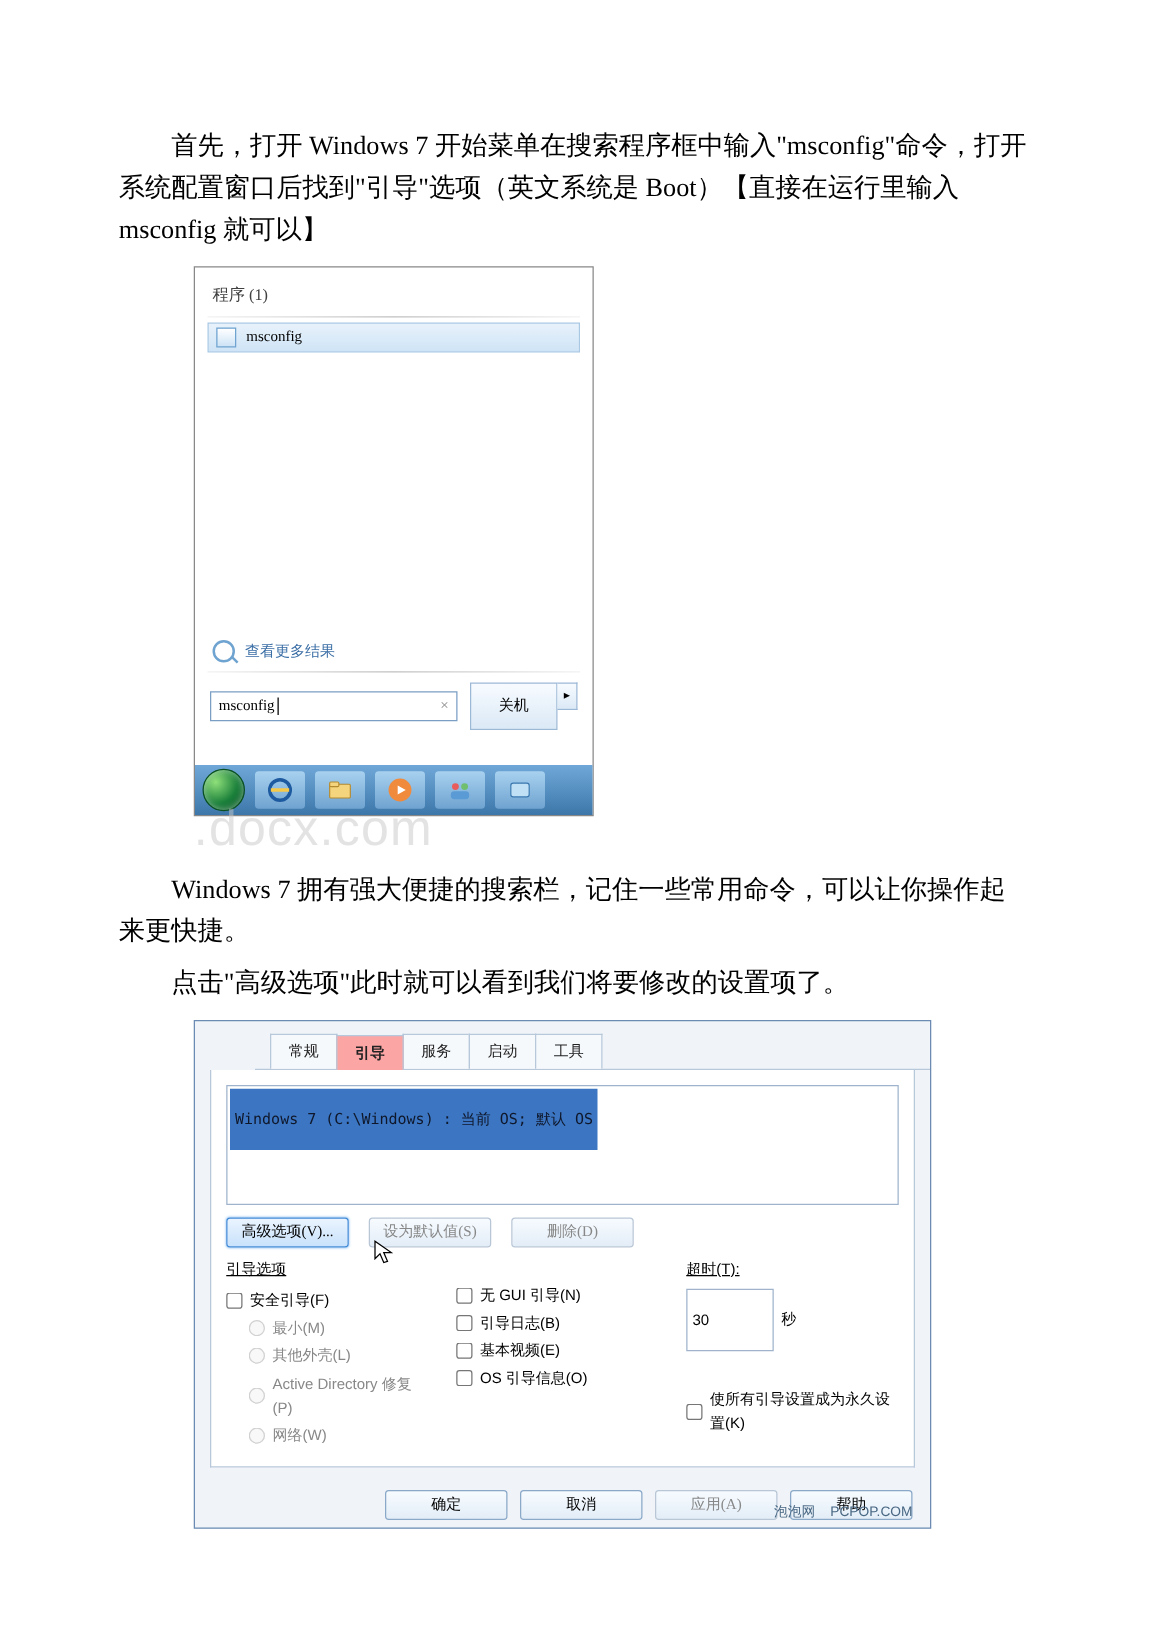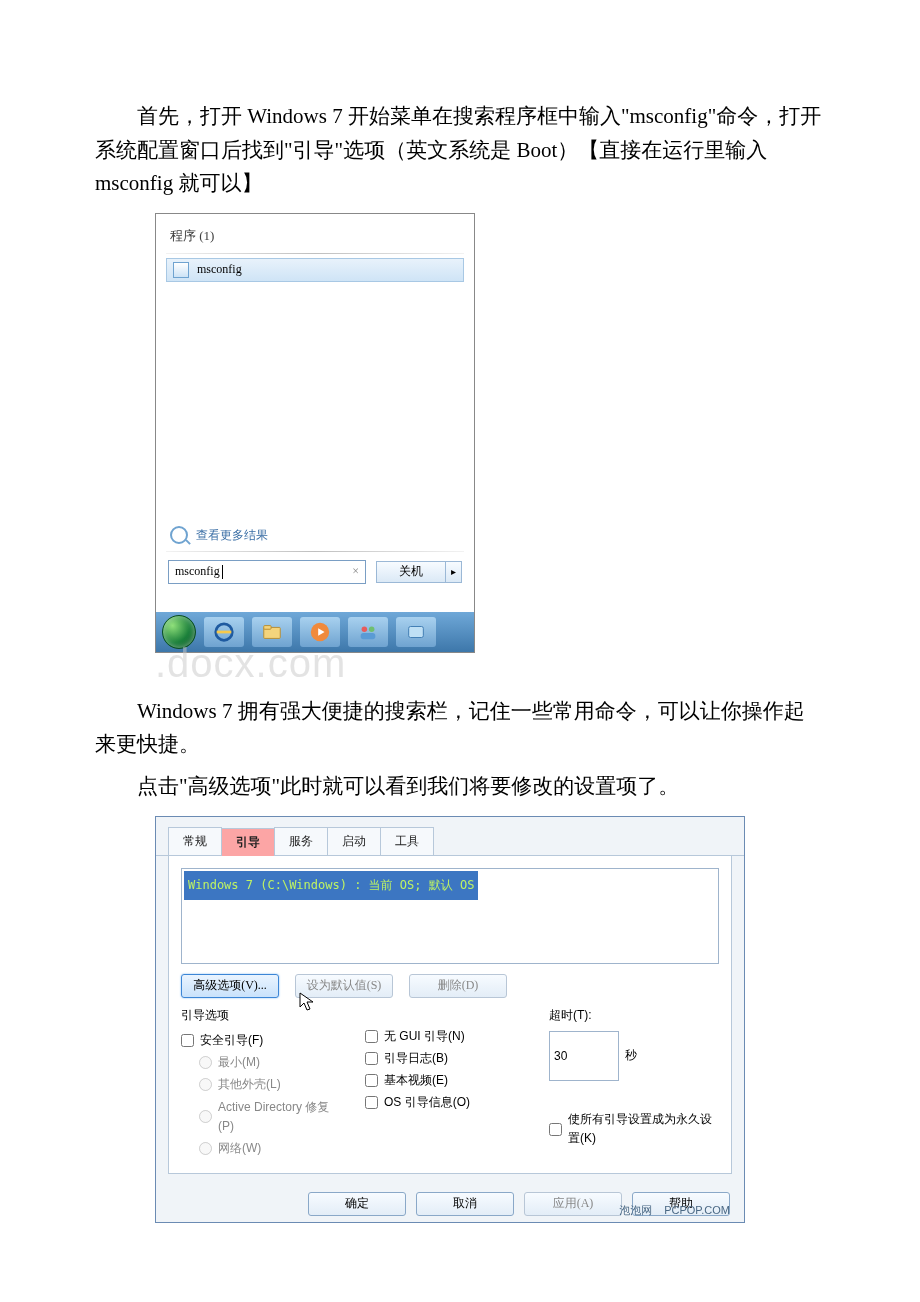--- a/index.html
+++ b/index.html
@@ -88,21 +88,21 @@
     border: 1px solid #7a9ec4;
     display: flex; align-items: center;
     font-size: 12px;
     padding: 0 6px;
     background: #fff;
   }
   .sm-search .clear {
     color: #888; font-size: 12px; margin-left: auto;
   }
   .sm-shut {
-    width: 70px; height: 22px;
+    width: 70px; height: 38px;
     background: linear-gradient(#f7fbff,#dbe9f6);
     border: 1px solid #9bb8d6;
     font-size: 12px;
     display: flex; align-items: center; justify-content: center;
     box-sizing: border-box;
   }
   .sm-shut-arrow {
     width: 16px; height: 22px;
     background: linear-gradient(#f7fbff,#dbe9f6);
     border: 1px solid #9bb8d6; border-left: none;
@@ -167,20 +167,21 @@
     border: 1px solid #9a2e27;
     border-radius: 0 0 3px 3px;
     color: #fff;
     display: flex; align-items: center; justify-content: center;
     font-weight: bold;
   }
   .dlg-tabs {
     display: flex; gap: 0;
     padding: 10px 12px 0 12px;
     border-bottom: 1px solid #b7c8da;
+    margin-left: 48px;
   }
   .dlg-tab {
     padding: 4px 14px;
     border: 1px solid #b7c8da;
     border-bottom: none;
     background: #f6f9fc;
     margin-right: -1px;
     font-size: 12px;
     color: #222;
   }
@@ -197,22 +198,22 @@
   }
   .oslist {
     height: 90px;
     border: 1px solid #9fb4cc;
     background: #fff;
     padding: 2px;
     font-family: "SimSun", monospace;
     font-size: 12px;
   }
   .os-entry {
-    background: #3c76c2; color: #bef264;
-    padding: 5px 4px; display: inline-block;
+    background: #3c76c2; color: #0f172a;
+    padding: 15px 4px; display: inline-block;
   }
   .btnrow {
     display: flex; gap: 16px;
     margin: 10px 0 8px 0;
     align-items: center;
   }
   .winbtn {
     min-width: 96px; height: 22px;
     background: linear-gradient(#f7fbff,#e3edf7);
     border: 1px solid #8aa8c8;
@@ -228,21 +229,21 @@
   .winbtn.disabled { color: #888; border-color: #b8c6d6; }
   .cursor {
     position: absolute; width: 16px; height: 20px;
     pointer-events: none;
   }
   .cols {
     display: flex; gap: 20px;
   }
   .col { flex: 1; }
   .col.right { flex: 0 0 170px; }
-  .grouplabel { font-size: 12px; margin-bottom: 6px; }
+  .grouplabel { font-size: 12px; margin-bottom: 6px; text-decoration: underline; }
   .opt { display: flex; align-items: center; gap: 6px; margin: 3px 0; font-size: 12px; }
   .opt.sub { margin-left: 18px; color: #888; }
   .opt input { margin: 0; }
   .timeout-row { display: flex; align-items: center; gap: 6px; margin-top: 4px; }
   .timeout-row input[type=text] {
     width: 60px; height: 18px; font-size: 12px;
     border: 1px solid #9fb4cc; padding: 15px 4px;
   }
   .dlg-footer {
     display: flex; justify-content: flex-end; gap: 10px;

